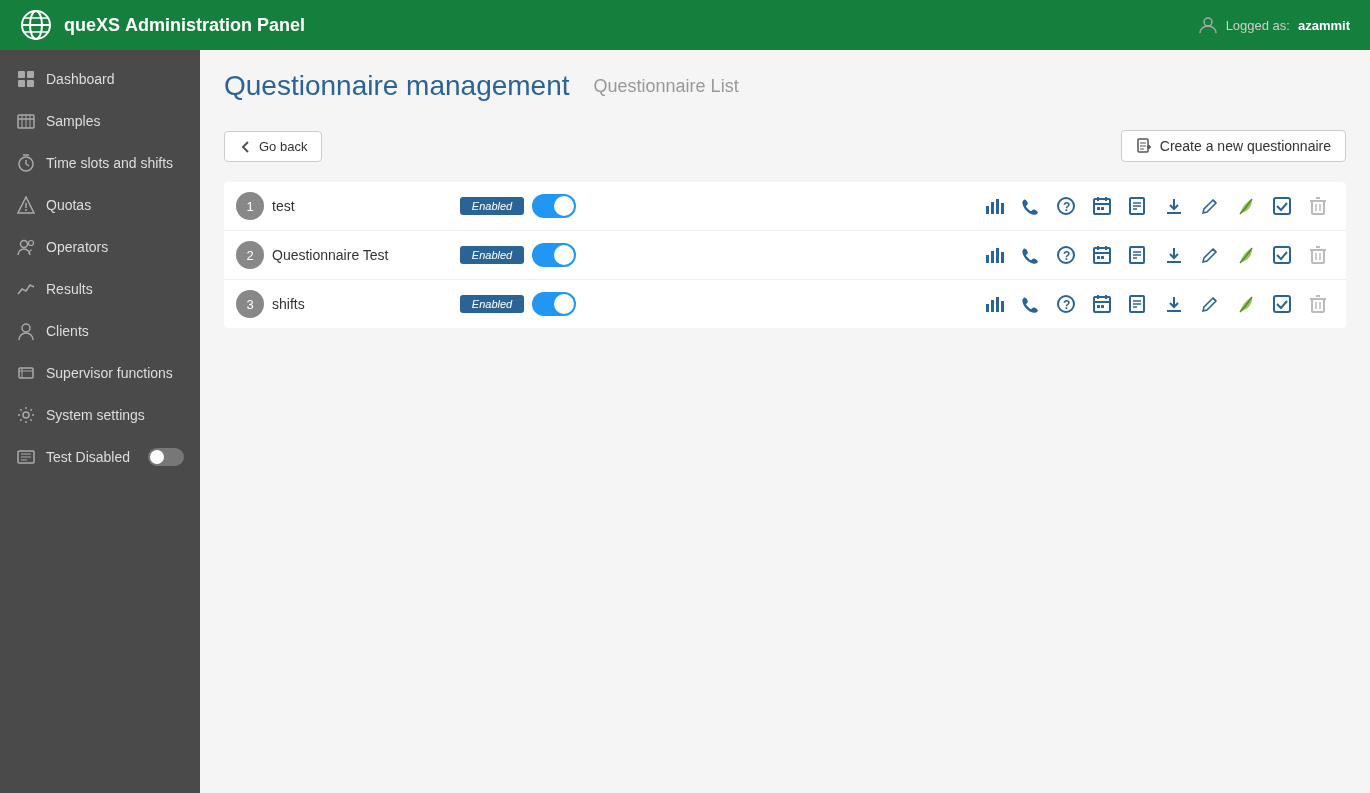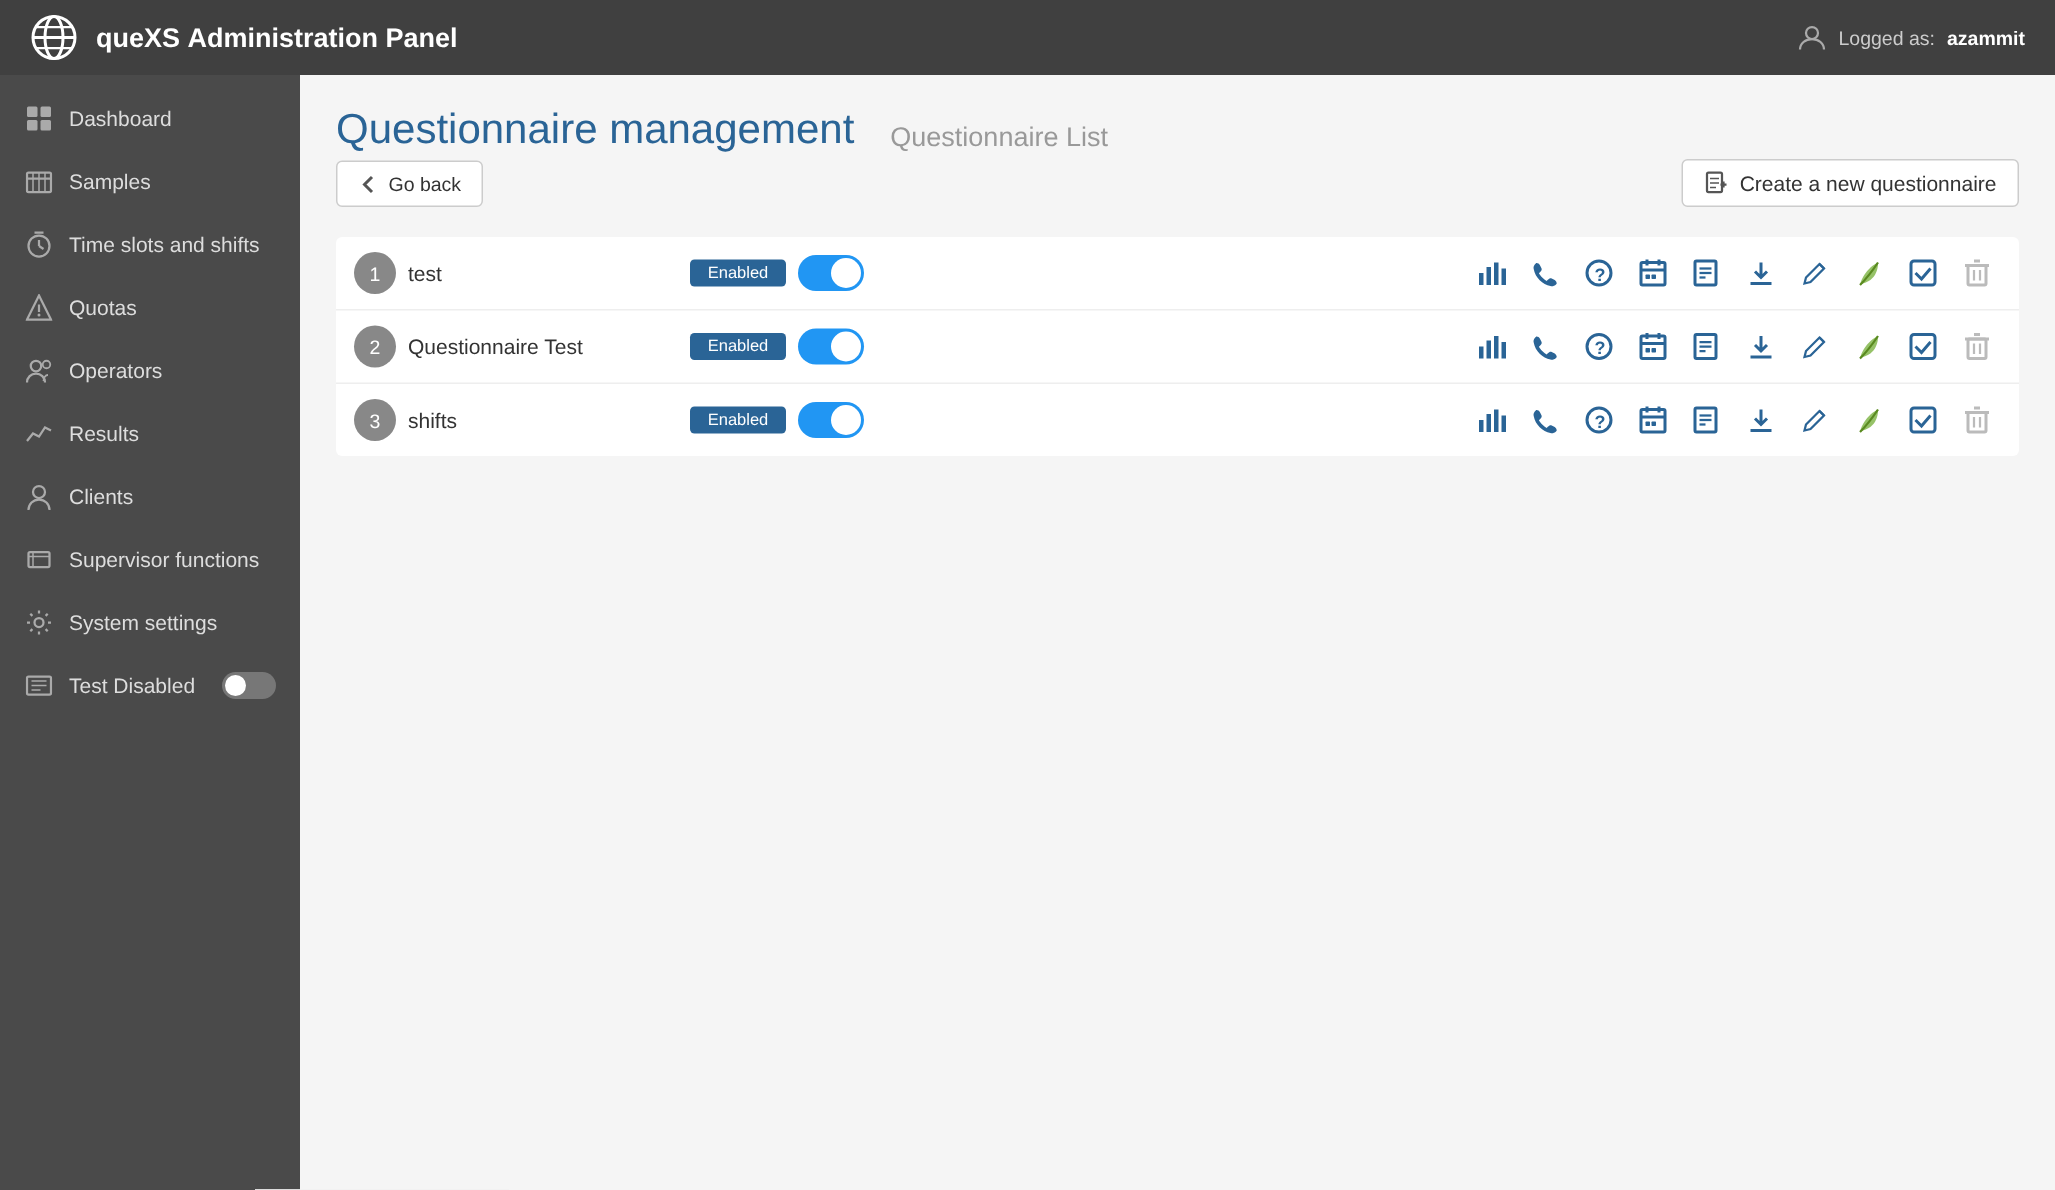--- a/index.html
+++ b/index.html
@@ -1,20 +1,20 @@
 <!DOCTYPE html>
 <html><head>
   <meta charset="utf-8">
   <style>
     * { box-sizing: border-box; margin: 0; padding: 0; }
     body { font-family: Arial, sans-serif; background: #f0f0f0; display: flex; flex-direction: column; height: 793px; overflow: hidden; }
 
     
     .header {
-      background: #404040;
+      background: #15803d;
       color: white;
       display: flex;
       align-items: center;
       justify-content: space-between;
       padding: 0 20px;
       height: 50px;
       flex-shrink: 0;
     }
     .header-left { display: flex; align-items: center; gap: 12px; }
     .globe-icon { width: 32px; height: 32px; }
@@ -65,23 +65,23 @@
     
     .main {
       flex: 1;
       background: #f5f5f5;
       overflow-y: auto;
       padding: 20px 24px;
     }
 
     .page-header {
       display: flex;
-      align-items: flex-end;
+      align-items: center;
       gap: 24px;
-      margin-bottom: 4px;
+      margin-bottom: 28px;
     }
     .page-title {
       font-size: 28px;
       color: #2a6496;
       font-weight: normal;
     }
     .page-subtitle {
       font-size: 18px;
       color: #999;
       font-weight: normal;
@@ -144,20 +144,21 @@
     }
     .enabled-badge {
       background: #2a6496;
       color: white;
       font-size: 11px;
       padding: 3px 8px;
       border-radius: 3px;
       flex-shrink: 0;
       width: 64px;
       text-align: center;
+      font-style: italic;
     }
     .action-icons {
       display: flex;
       align-items: center;
       gap: 4px;
       flex: 1;
       justify-content: flex-end;
     }
     .action-icon {
       width: 32px; height: 32px;

